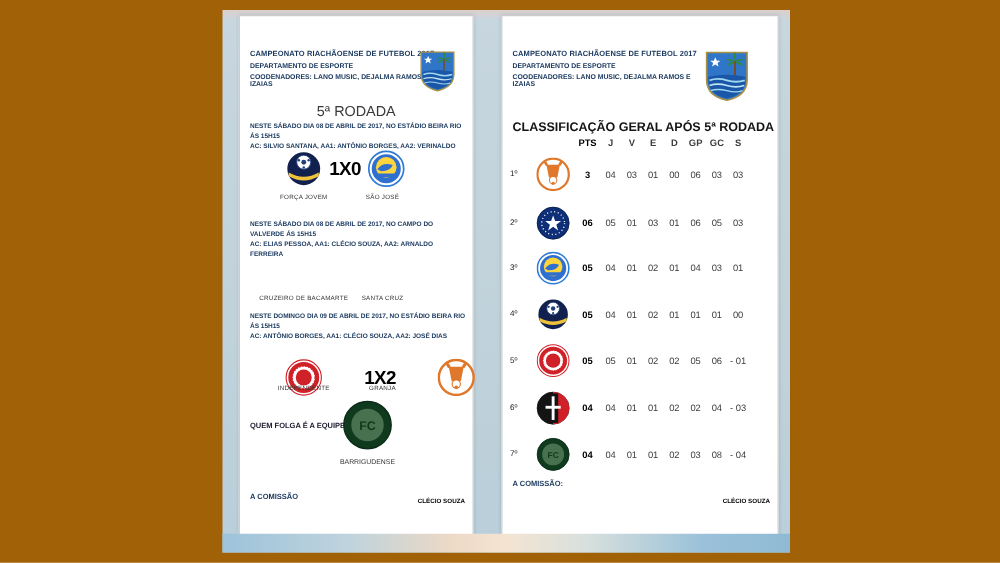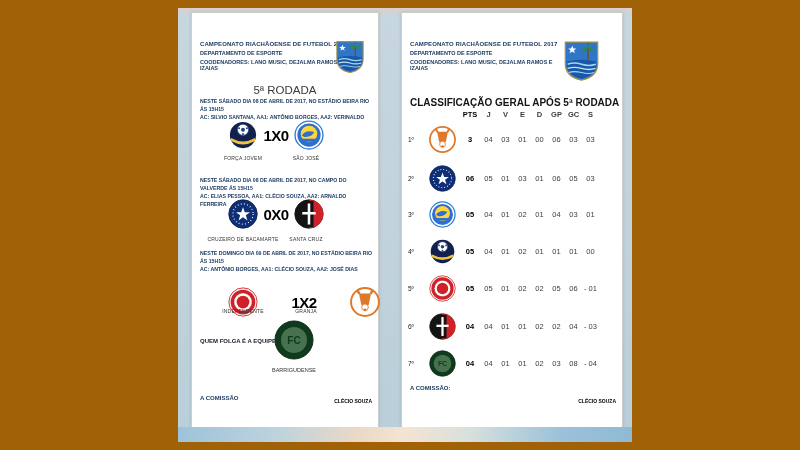--- a/index.html
+++ b/index.html
@@ -109,40 +109,20 @@
             </svg>
           </span>
       </div>
       <div class="lab lab-home" style="top:142px;">FORÇA JOVEM</div>
       <div class="lab lab-away" style="top:142px;">SÃO JOSÉ</div>
 
       <div class="match-info" style="top:163px;">
         <div>NESTE SÁBADO DIA 08 DE ABRIL DE 2017, NO CAMPO DO VALVERDE ÁS 15H15</div>
         <div>AC: ELIAS PESSOA, AA1: CLÉCIO SOUZA, AA2: ARNALDO FERREIRA</div>
       </div>
-      <div class="match-row" style="top:186px;">
-        <span class="badge b30">
-            <svg viewBox="0 0 40 40">
-              <circle cx="20" cy="20" r="19" fill="#0e2f78" stroke="#081c49" stroke-width="1"></circle>
-              <circle cx="20" cy="20" r="13.5" fill="none" stroke="#fff" stroke-width="1.6" stroke-dasharray="1.2 3.1"></circle>
-              <polygon points="20,11 22.4,17.6 29.4,17.6 23.8,21.8 25.9,28.6 20,24.4 14.1,28.6 16.2,21.8 10.6,17.6 17.6,17.6" fill="#fff"></polygon>
-            </svg>
-          </span>
-        <span class="score">0X0</span>
-        <span class="badge b30">
-            <svg viewBox="0 0 40 40">
-              <circle cx="20" cy="20" r="19" fill="#fff" stroke="#1a1a1a" stroke-width="1"></circle>
-              <path d="M20 1 A19 19 0 0 0 1 20 A19 19 0 0 0 20 39 Z" fill="#141414"></path>
-              <path d="M20 1 A19 19 0 0 1 39 20 A19 19 0 0 1 20 39 Z" fill="#cf2127"></path>
-              <rect x="14" y="2.5" width="12" height="35" fill="#141414"></rect>
-              <rect x="18.3" y="6" width="3.4" height="28" fill="#fff"></rect>
-              <rect x="11" y="17.3" width="18" height="3.4" fill="#fff"></rect>
-            </svg>
-          </span>
-      </div>
       <div class="lab lab-home" style="top:223px;">CRUZEIRO DE BACAMARTE</div>
       <div class="lab lab-away" style="top:223px;">SANTA CRUZ</div>
 
       <div class="match-info" style="top:236px;">
         <div>NESTE DOMINGO DIA 09 DE ABRIL DE 2017, NO ESTÁDIO BEIRA RIO ÁS 15H15</div>
         <div>AC: ANTÔNIO BORGES, AA1: CLÉCIO SOUZA, AA2: JOSÉ DIAS</div>
       </div>
       <div class="match-row" style="top:274px;gap:28px;">
         <span class="badge b30">
             <svg viewBox="0 0 40 40">

